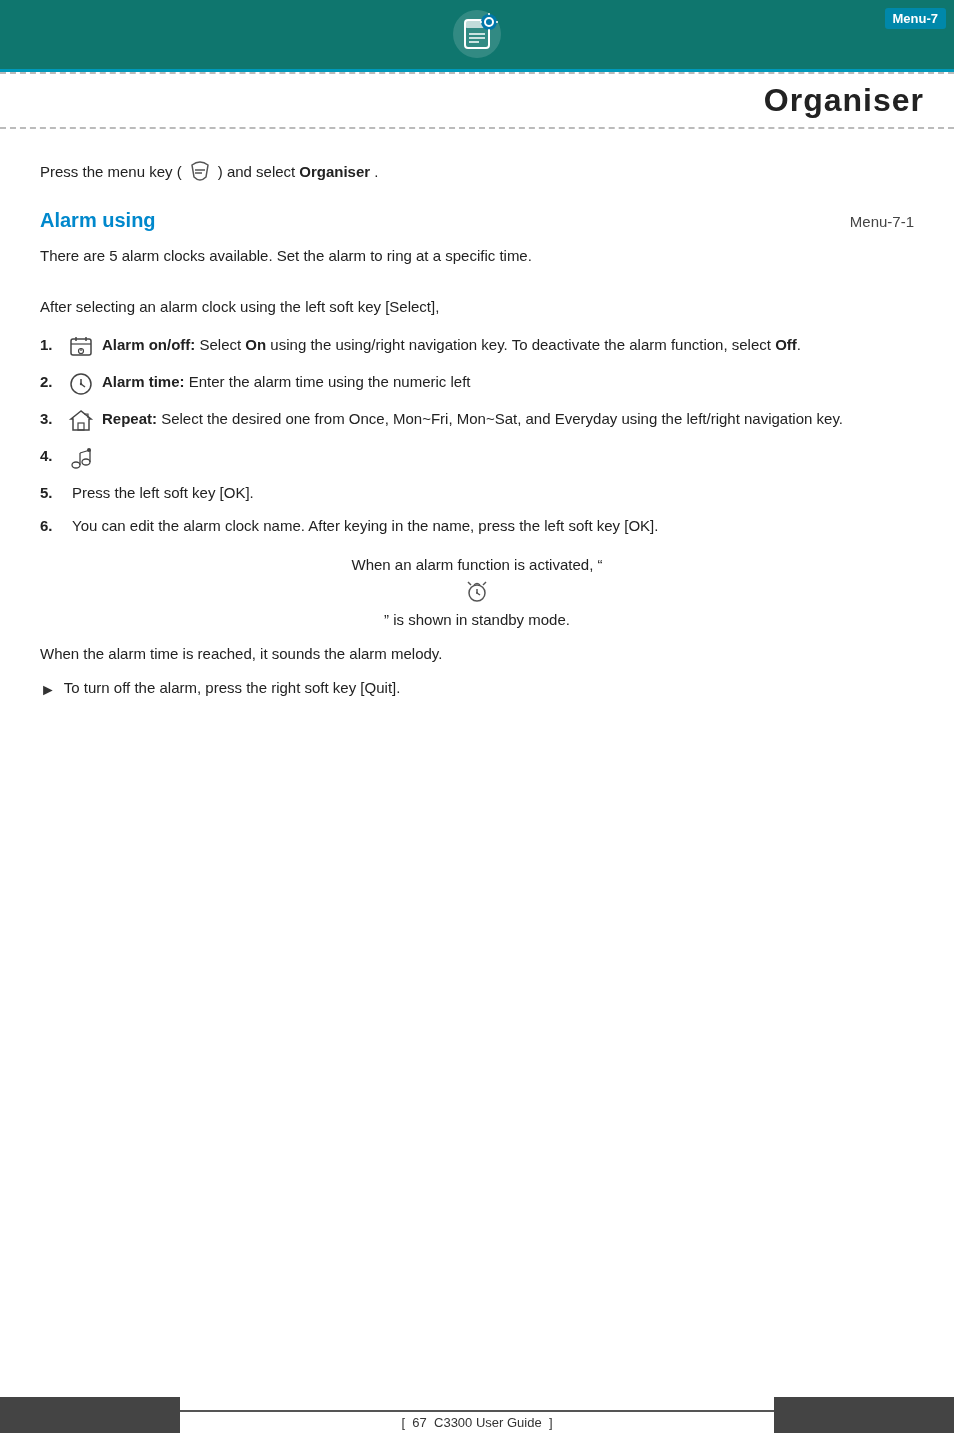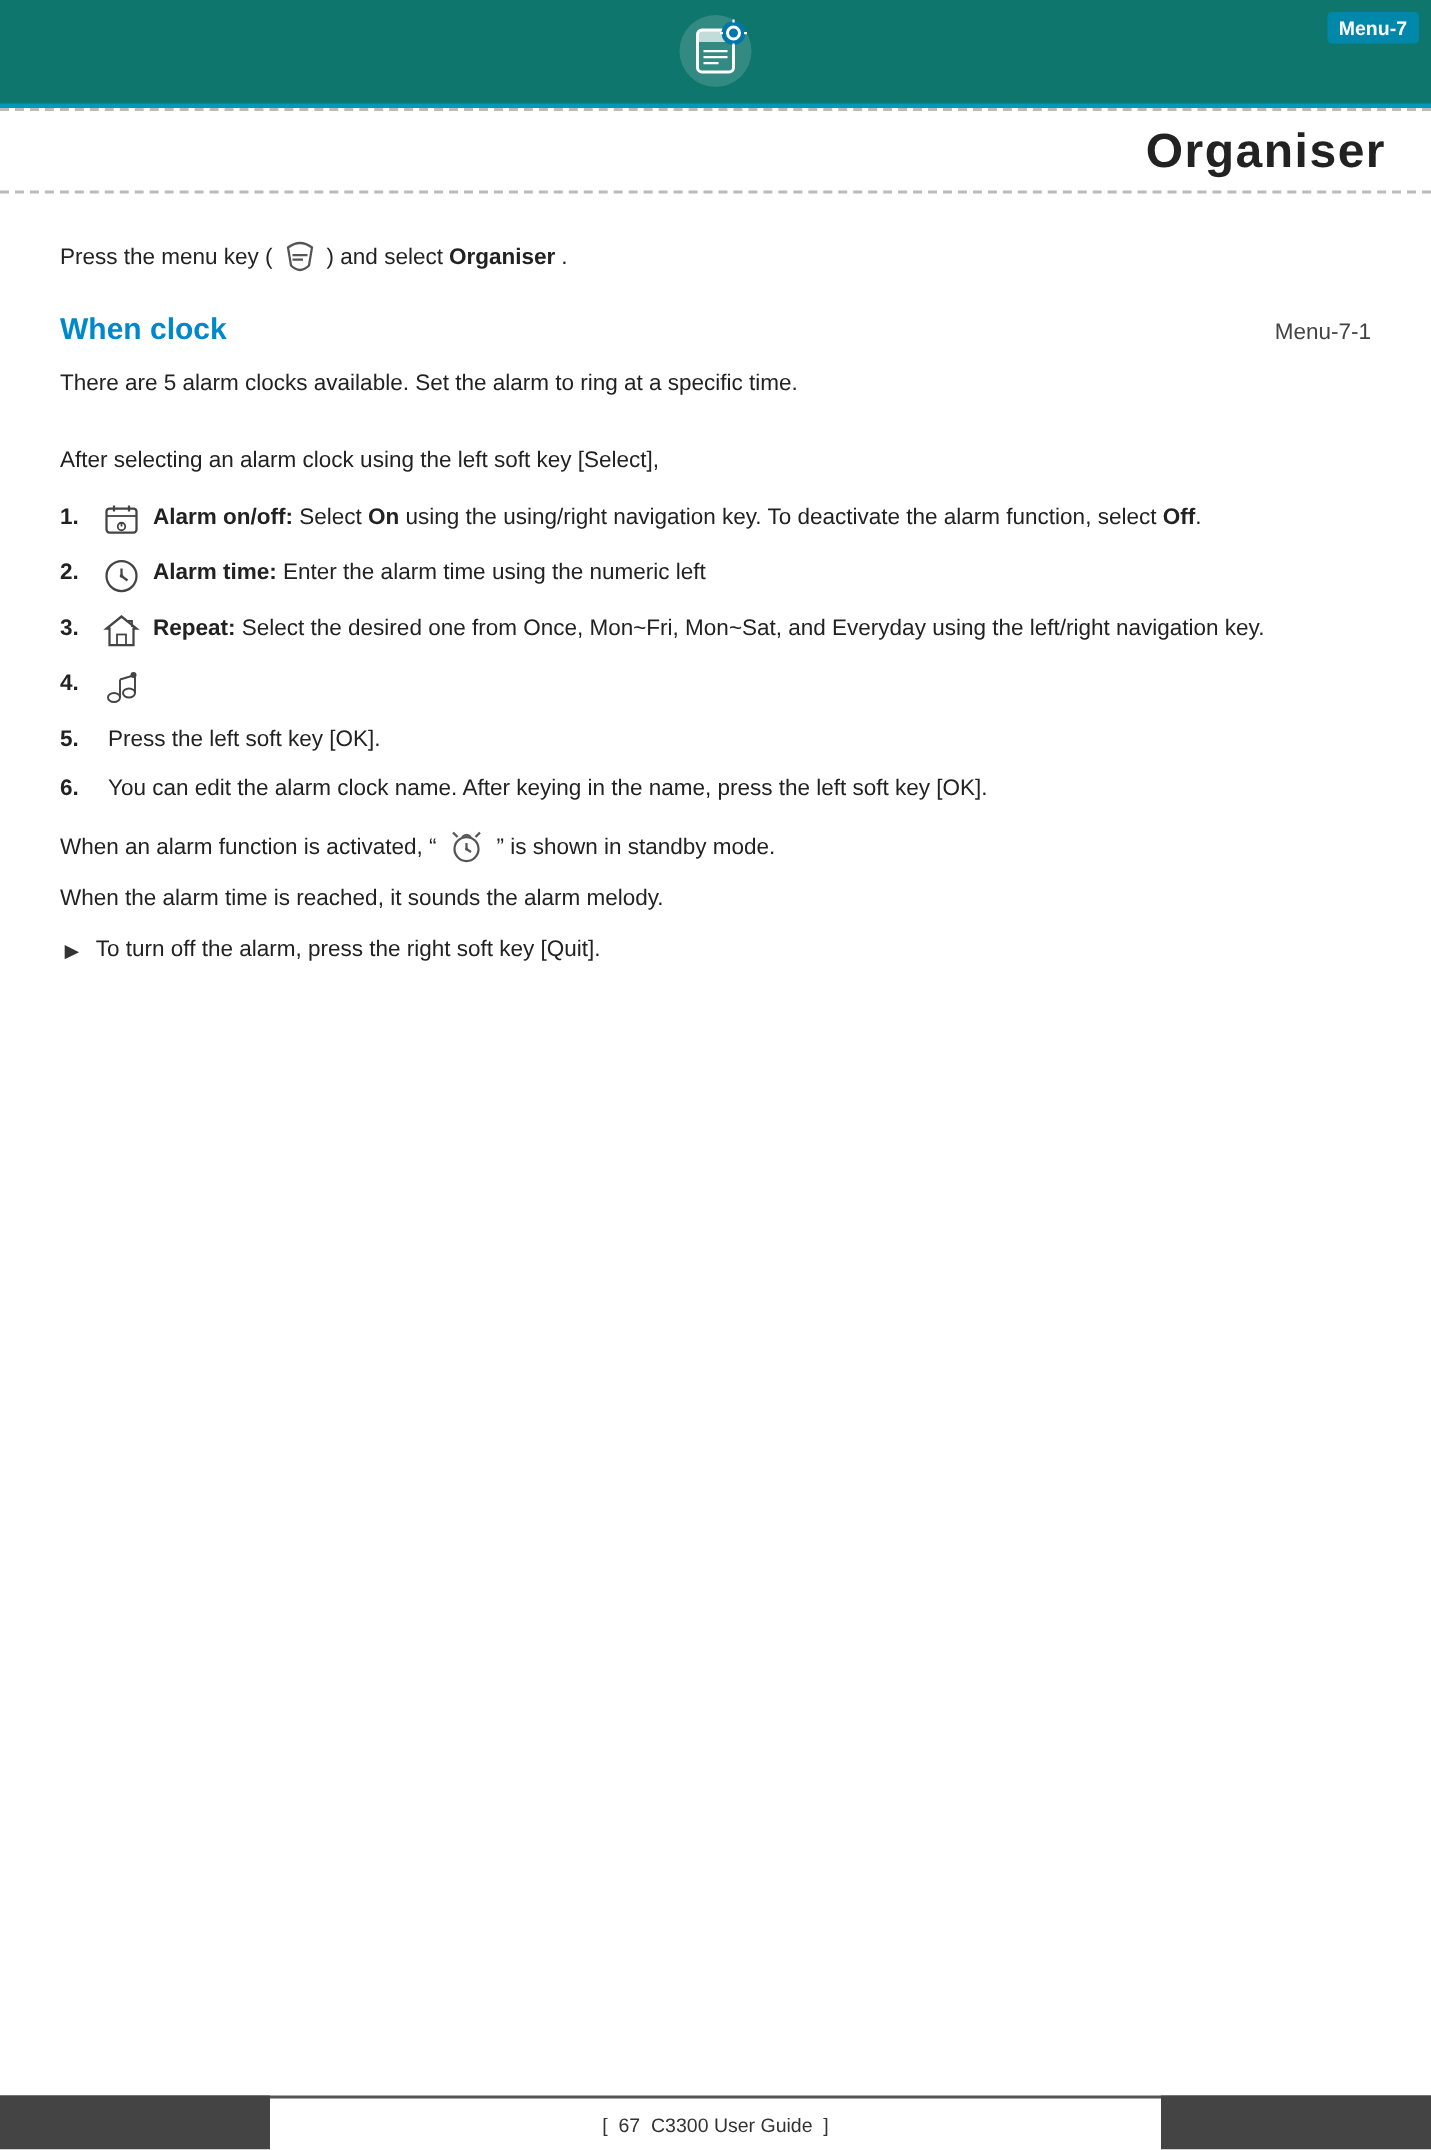--- a/index.html
+++ b/index.html
@@ -148,20 +148,21 @@
       margin-bottom: 10px;
       line-height: 1.55;
     }
 
     .note-line-inline {
       display: flex;
       align-items: center;
       gap: 4px;
       margin-bottom: 10px;
       line-height: 1.55;
+      flex-direction: column;
     }
 
     
     .bullet-arrow {
       display: flex;
       align-items: flex-start;
       margin-top: 14px;
     }
 
     .arrow-icon {
@@ -170,21 +171,21 @@
       margin-right: 8px;
       margin-top: 2px;
     }
 
     
     .footer {
       position: absolute;
       bottom: 0;
       left: 0;
       right: 0;
-      height: 36px;
+      height: 23px;
       display: flex;
       align-items: center;
       justify-content: center;
       border-top: 2px solid #555;
     }
 
     .footer-left-bar {
       position: absolute;
       left: 0;
       bottom: 0;
@@ -252,21 +253,21 @@
         <line x1="9" y1="13" x2="19" y2="13" stroke="#555" stroke-width="1.5"></line>
         <line x1="9" y1="16" x2="16" y2="16" stroke="#555" stroke-width="1.5"></line>
       </svg>
     </span>
     <span>) and select </span>
     <span class="bold">Organiser</span>
       <span>.</span>
   </div>
 
   <div class="section-heading-row">
-    <span class="section-title">When clock</span>
+    <span class="section-title">Alarm using</span>
     <span class="section-menu-ref">Menu-7-1</span>
   </div>
 
   <p class="section-intro">There are 5 alarm clocks available. Set the alarm to ring at a specific time.</p>
   <p class="section-after-select">After selecting an alarm clock using the left soft key [Select],</p>
 
   <ul class="step-list">
 
     <li>
       <span class="step-num">1.</span>

